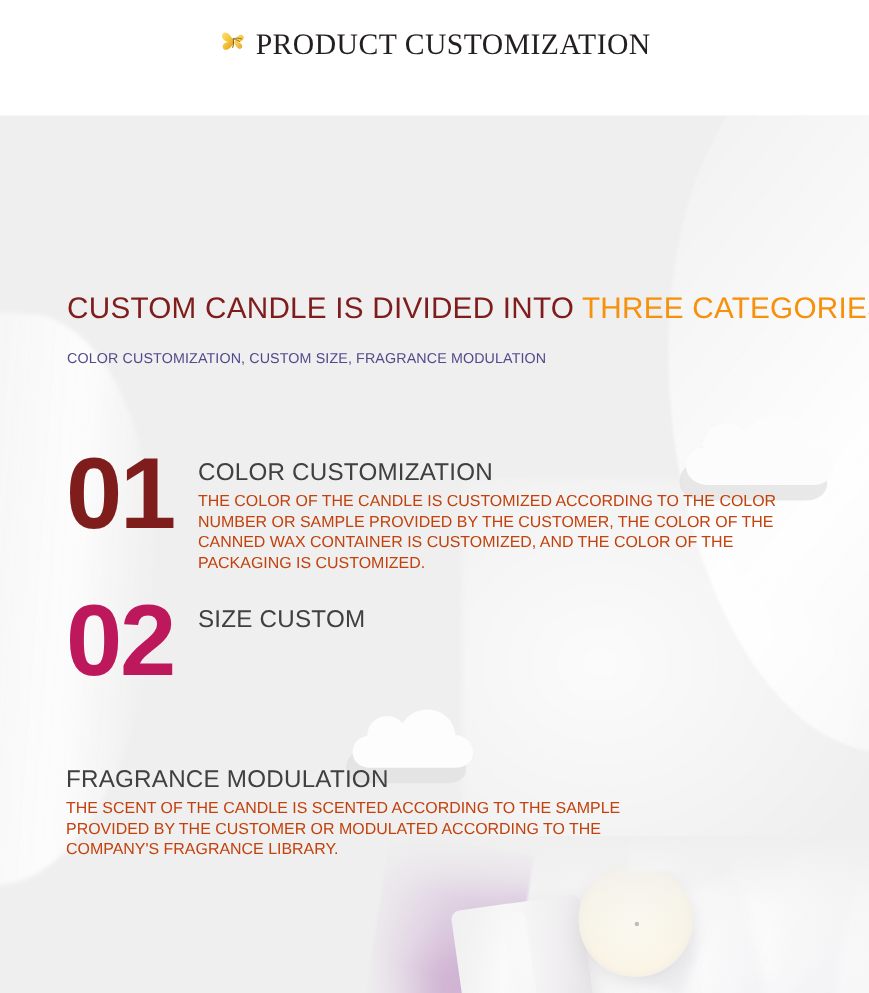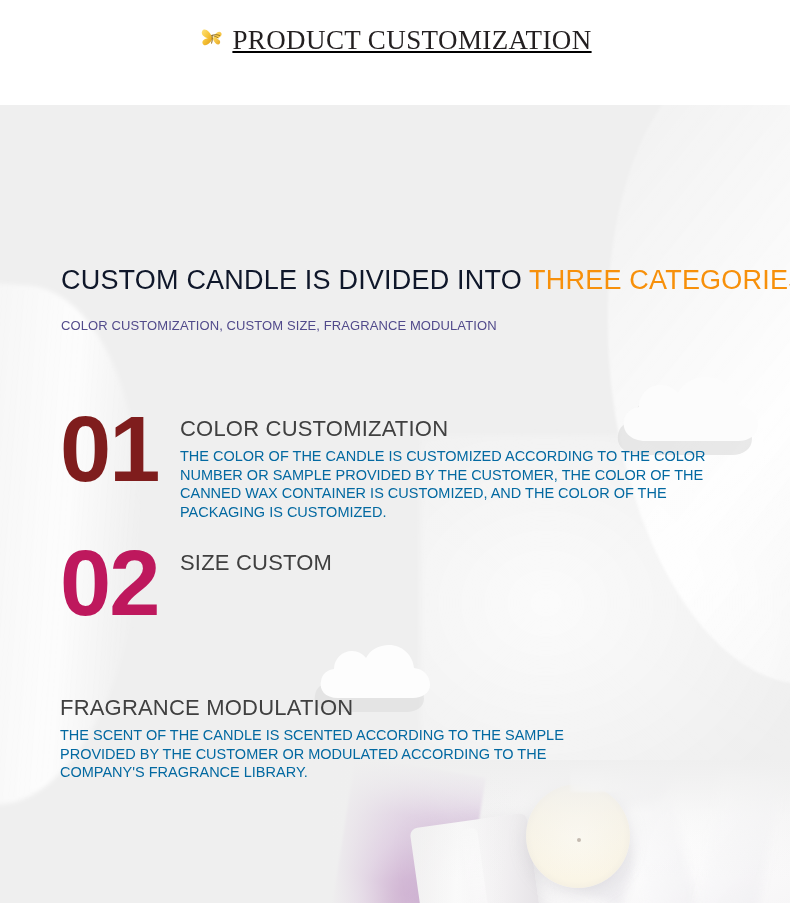--- a/index.html
+++ b/index.html
@@ -30,21 +30,20 @@
     background: #ffffff;
     display: flex;
     align-items: center;
     justify-content: center;
   }
   .header-inner {
     display: flex;
     align-items: center;
     gap: 2px;
     transform: translateY(-12px);
-    text-decoration: underline;
   }
   .butterfly-icon {
     width: 30px;
     height: 30px;
     display: block;
     margin-right: 2px;
     margin-bottom: 4px;
   }
   .header-title {
     font-family: "Liberation Serif", serif;
@@ -105,21 +104,21 @@
 
   
   .heading {
     position: absolute;
     left: 61px;
     top: 160px;
     font-size: 27px;
     letter-spacing: 0.2px;
     white-space: nowrap;
   }
-  .heading .teal { color: #0f172a; }
+  .heading .teal { color: #7f1d1d; }
   .heading .orange { color: #f7900a; }
   .subheading {
     position: absolute;
     left: 61px;
     top: 213px;
     font-size: 13px;
     color: #514a8b;
     letter-spacing: 0.1px;
     white-space: nowrap;
   }
@@ -141,21 +140,21 @@
   .item-body { padding-top: 8px; }
   .item-title {
     font-size: 22px;
     color: #404040;
     letter-spacing: 0.2px;
     margin-bottom: 5px;
     white-space: nowrap;
   }
   .item-desc {
     font-size: 14.5px;
-    color: #0369a1;
+    color: #c2410c;
     line-height: 1.28;
     max-width: 545px;
   }
 
   .item-01 { left: 60px; top: 303px; }
   .item-01 .item-num { color: #7f1d1d; }
   .item-02 { left: 60px; top: 437px; }
   .item-02 .item-num { color: #be185d; }
   .item-03 { left: 60px; top: 582px; }
   .item-03 .item-num { color: #34b3ad; }

